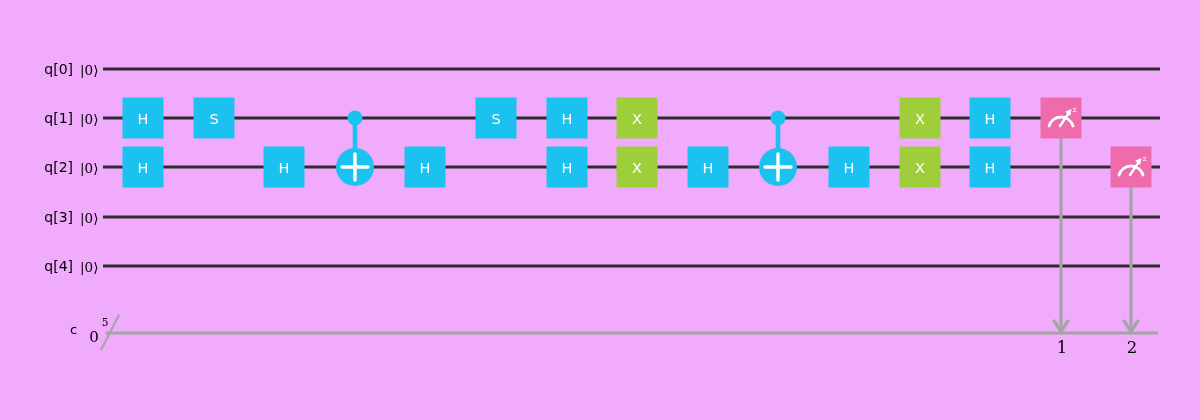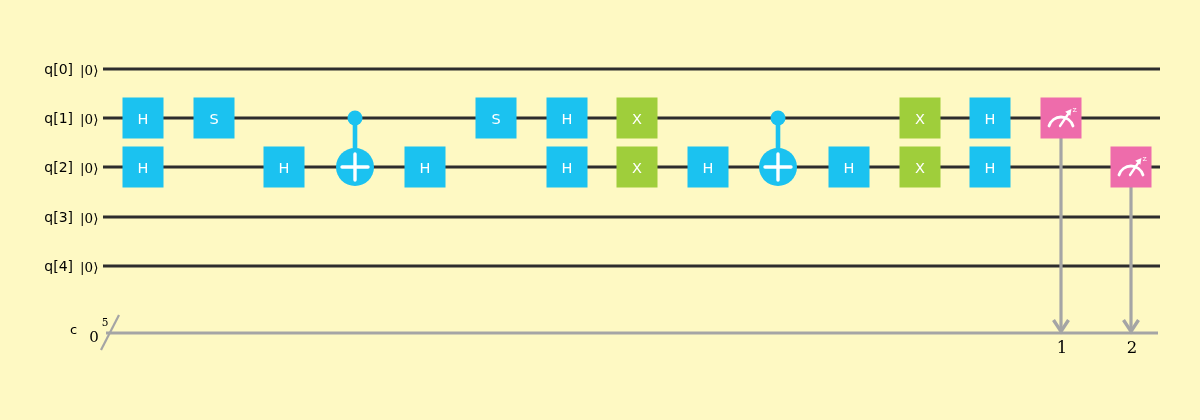--- a/index.html
+++ b/index.html
@@ -1,20 +1,20 @@
 <!DOCTYPE html>
 <html><head>
 <meta charset="utf-8">
 <style>
   html,body { margin:0; padding:0; background:#ffffff; }
   #circuit-container {
     position: relative;
     width: 1200px;
     height: 420px;
-    background: #fef9c3;
+    background: #f0abfc;
     overflow: hidden;
     font-family: "DejaVu Sans", sans-serif;
   }
   svg text { user-select: none; }
 </style>
 </head>
 <body>
 
 <div id="circuit-container">
   <svg id="circuit-svg" xmlns="http://www.w3.org/2000/svg" width="1200" height="420" viewBox="0 0 1200 420">

